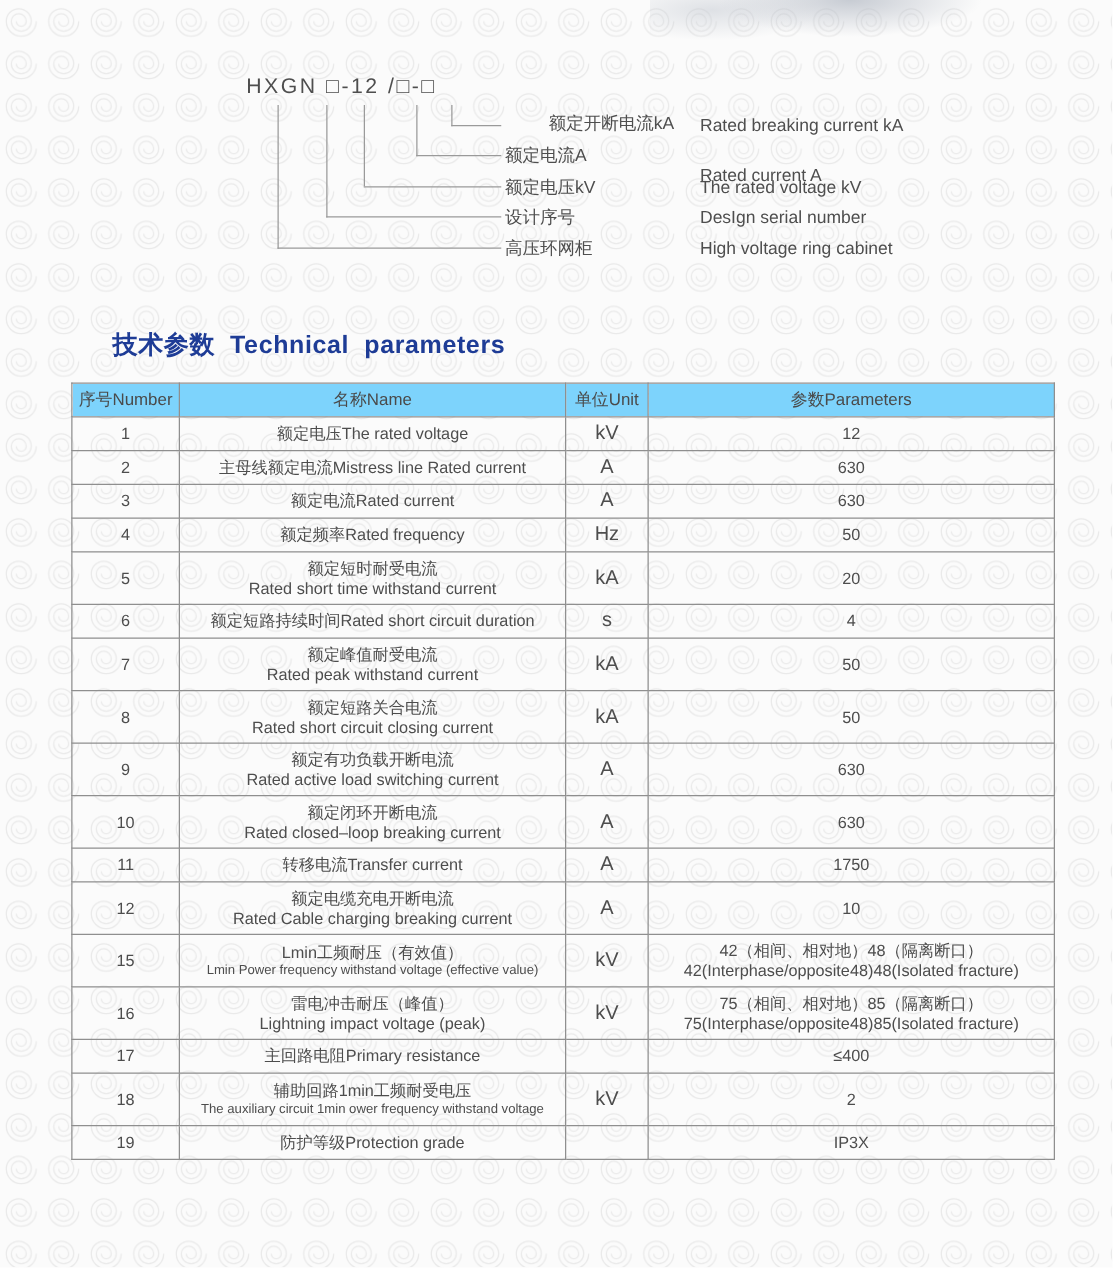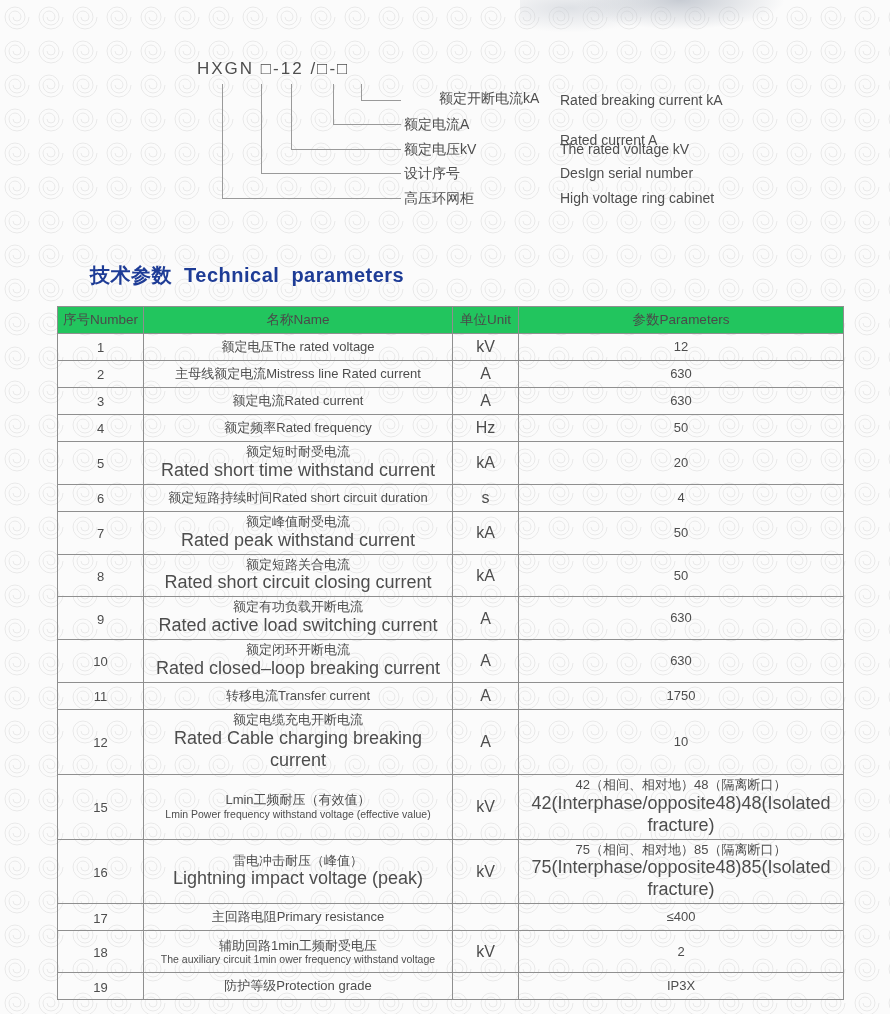--- a/index.html
+++ b/index.html
@@ -33,26 +33,26 @@
   .callout-en { left:560px; }
   table.params {
     position:absolute; left:57px; top:306px; width:786px;
     border-collapse:collapse; table-layout:fixed;
   }
   .params th, .params td {
     border:1px solid #8f8f8f; text-align:center; vertical-align:middle;
     color:#4d4d4d; padding:2px 4px; line-height:1.22; overflow:hidden;
   }
   .params th {
-    background:#22c55e; font-weight:normal; font-size:13.5px; height:22px; color:#4a4a4a;
+    background:#7dd3fc; font-weight:normal; font-size:13.5px; height:22px; color:#4a4a4a;
   }
   .params tr.row-single td { height:22px; }
   .params tr.row-double td { height:37px; }
   .params .zh { font-size:13px; }
-  .params .en { font-size:18px; }
+  .params .en { font-size:13px; }
   .params .en-small { font-size:10.5px; }
   .params .num { font-size:13px; }
 </style>
 </head>
 <body>
 
 <div class="page">
 
   <svg class="bg-svg" xmlns="http://www.w3.org/2000/svg">
     <defs>

